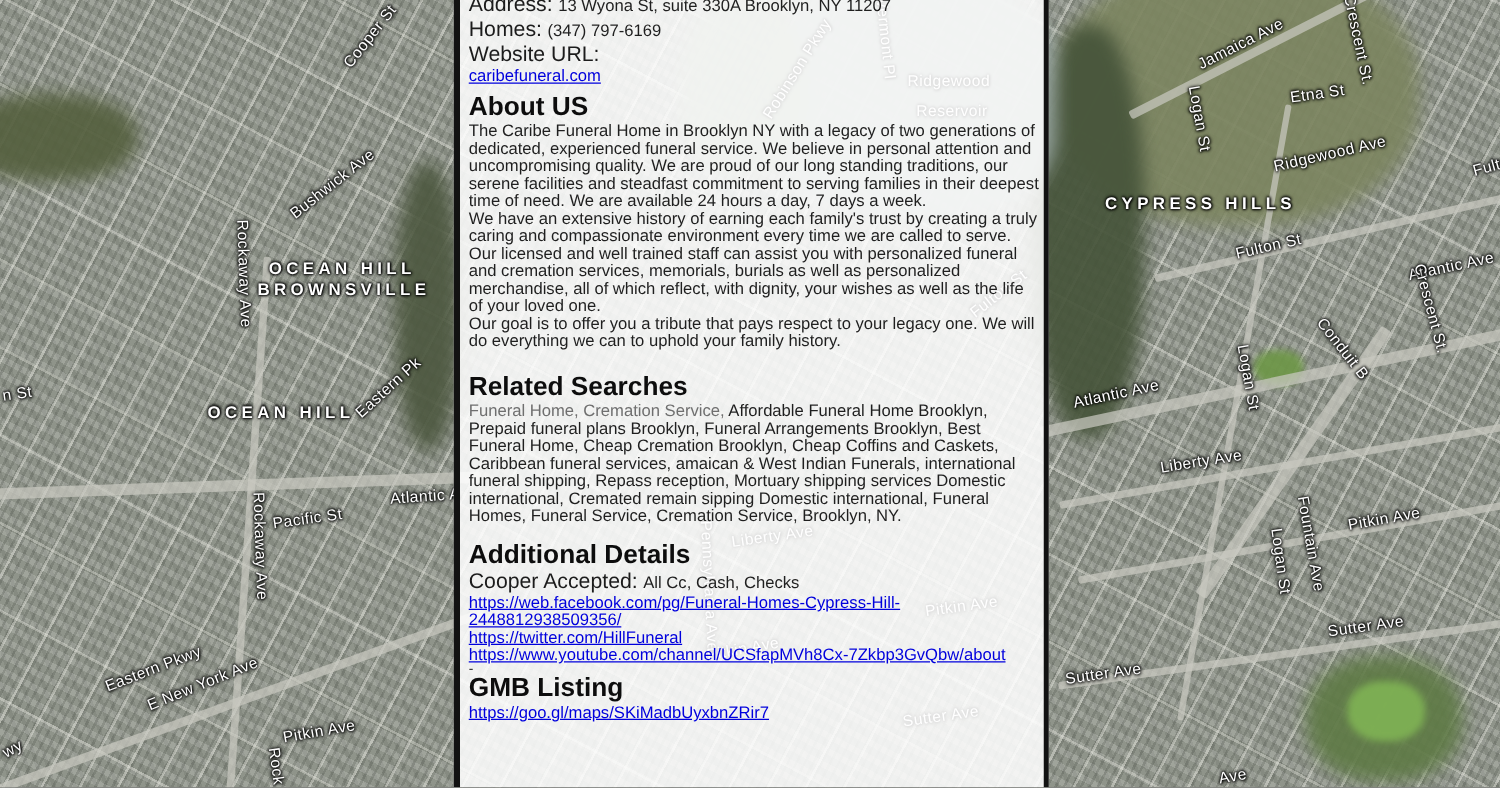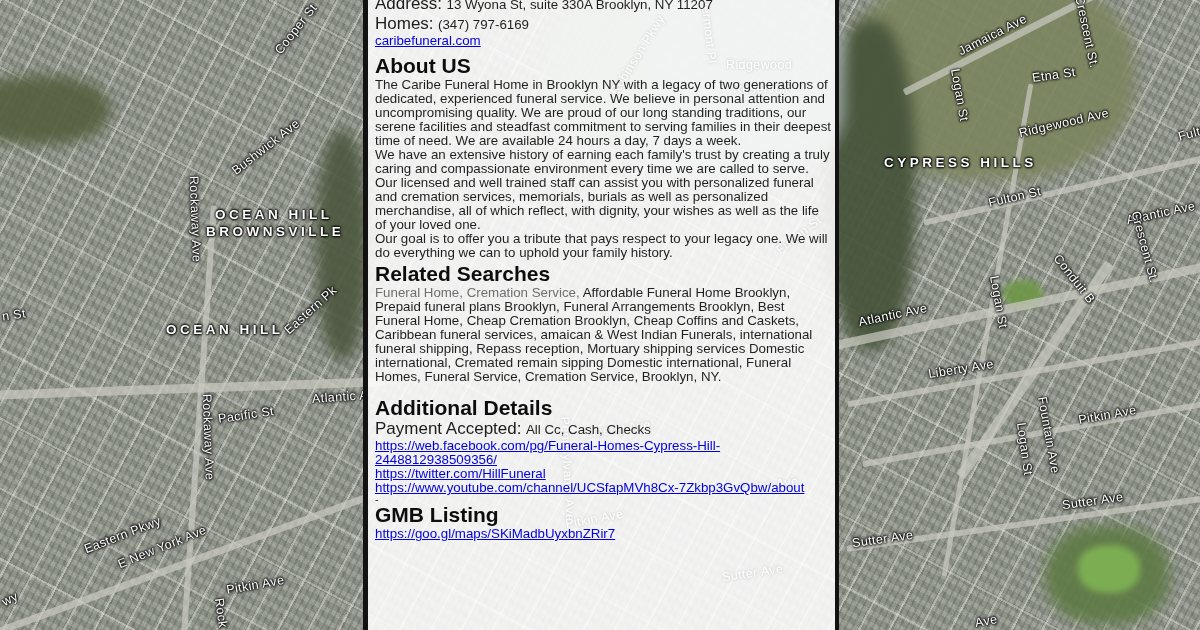--- a/index.html
+++ b/index.html
@@ -29,21 +29,21 @@
   .line{line-height:19px;white-space:nowrap;}
   .lbl{font-size:17px;color:#1c1c1c;}
   .val{font-size:13.3px;color:var(--text,#1f1f1f);}
   .sub-line{line-height:18px;white-space:nowrap;}
   a.link{color:var(--accent_link,#0000dd);text-decoration:underline;font-size:13.3px;line-height:14px;cursor:pointer;}
   a.block{display:table;}
   h2{font-size:21px;line-height:24px;margin:0;font-weight:700;color:var(--heading,#0d0d0d);}
   p.body{font-size:13.3px;line-height:14px;color:var(--text,#1f1f1f);margin:0;}
   .muted{color:var(--muted,#6f6f6f);}
   .mt2{margin-top:2px}.mt6{margin-top:6px}.mt12{margin-top:12px}
-  .mt13{margin-top:13px}.mt14{margin-top:2px}.mt24{margin-top:24px}
+  .mt13{margin-top:13px}.mt14{margin-top:18px}.mt24{margin-top:24px}
   .dash{font-size:11px;line-height:8px;color:#222;}
 </style>
 </head>
 <body>
 
 <div class="stage">
 
   <div class="sat">
 
     <div class="park" style="left:-30px;top:75px;width:140px;height:70px;background:#55603f;"></div>
@@ -122,33 +122,36 @@
     <div class="panel-inner">
 
       <div class="line">
         <span class="lbl">Address:</span>
         <span class="val">13 Wyona St, suite 330A Brooklyn, NY 11207</span>
       </div>
       <div class="line">
         <span class="lbl">Homes:</span>
         <span class="val">(347) 797-6169</span>
       </div>
+      <div class="line">
+        <span class="lbl">Website URL:</span>
+      </div>
       <a class="link block">caribefuneral.com</a>
 
       <h2 class="mt6">About US</h2>
       <p class="body mt2">The Caribe Funeral Home in Brooklyn NY with a legacy of two generations of dedicated, experienced funeral service. We believe in personal attention and uncompromising quality. We are proud of our long standing traditions, our serene facilities and steadfast commitment to serving families in their deepest time of need. We are available 24 hours a day, 7 days a week.</p>
       <p class="body mt13">We have an extensive history of earning each family's trust by creating a truly caring and compassionate environment every time we are called to serve. Our licensed and well trained staff can assist you with personalized funeral and cremation services, memorials, burials as well as personalized merchandise, all of which reflect, with dignity, your wishes as well as the life of your loved one.</p>
       <p class="body mt13">Our goal is to offer you a tribute that pays respect to your legacy one. We will do everything we can to uphold your family history.</p>
 
       <h2 class="mt14">Related Searches</h2>
       <p class="body mt2"><span class="muted">Funeral Home, Cremation Service,</span><span> Affordable Funeral Home Brooklyn, Prepaid funeral plans Brooklyn, Funeral Arrangements Brooklyn, Best Funeral Home, Cheap Cremation Brooklyn, Cheap Coffins and Caskets, Caribbean funeral services, amaican &amp; West Indian Funerals, international funeral shipping, Repass reception, Mortuary shipping services Domestic international, Cremated remain sipping Domestic international, Funeral Homes, Funeral Service, Cremation Service, Brooklyn, NY.</span></p>
 
       <h2 class="mt12">Additional Details</h2>
       <div class="sub-line">
-        <span class="lbl">Payment Accepted:</span>
+        <span class="lbl">Cooper Accepted:</span>
         <span class="val">All Cc, Cash, Checks</span>
       </div>
 
       <a class="link block">https://web.facebook.com/pg/Funeral-Homes-Cypress-Hill-2448812938509356/</a>
       <a class="link block">https://twitter.com/HillFuneral</a>
       <a class="link block">https://www.youtube.com/channel/UCSfapMVh8Cx-7Zkbp3GvQbw/about</a>
 
       <div class="dash">-</div>
 
       <h2>GMB Listing</h2>

